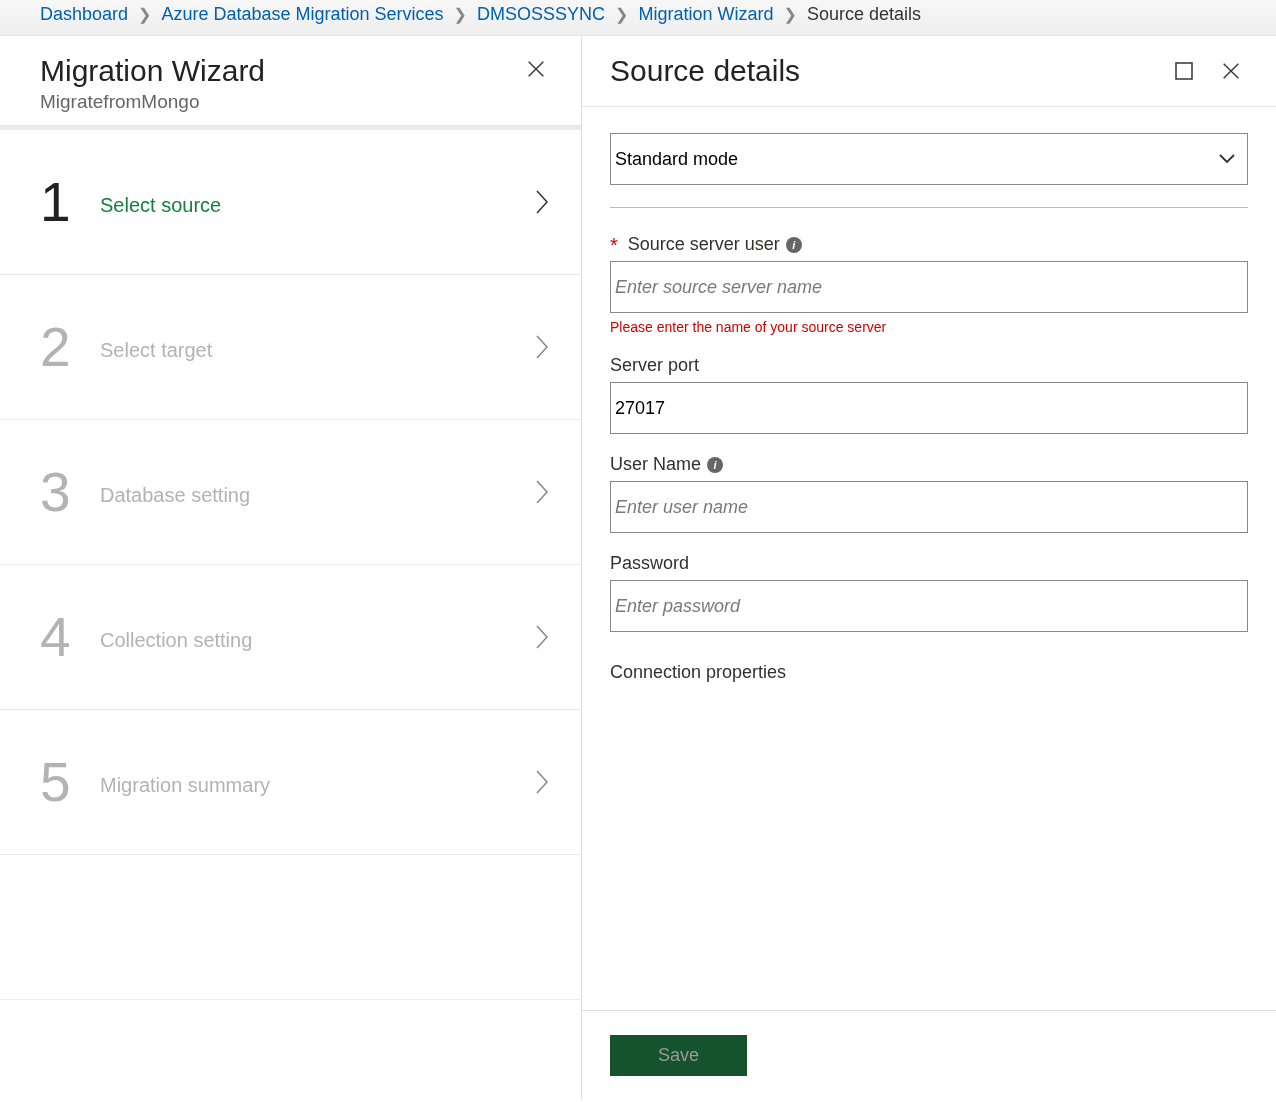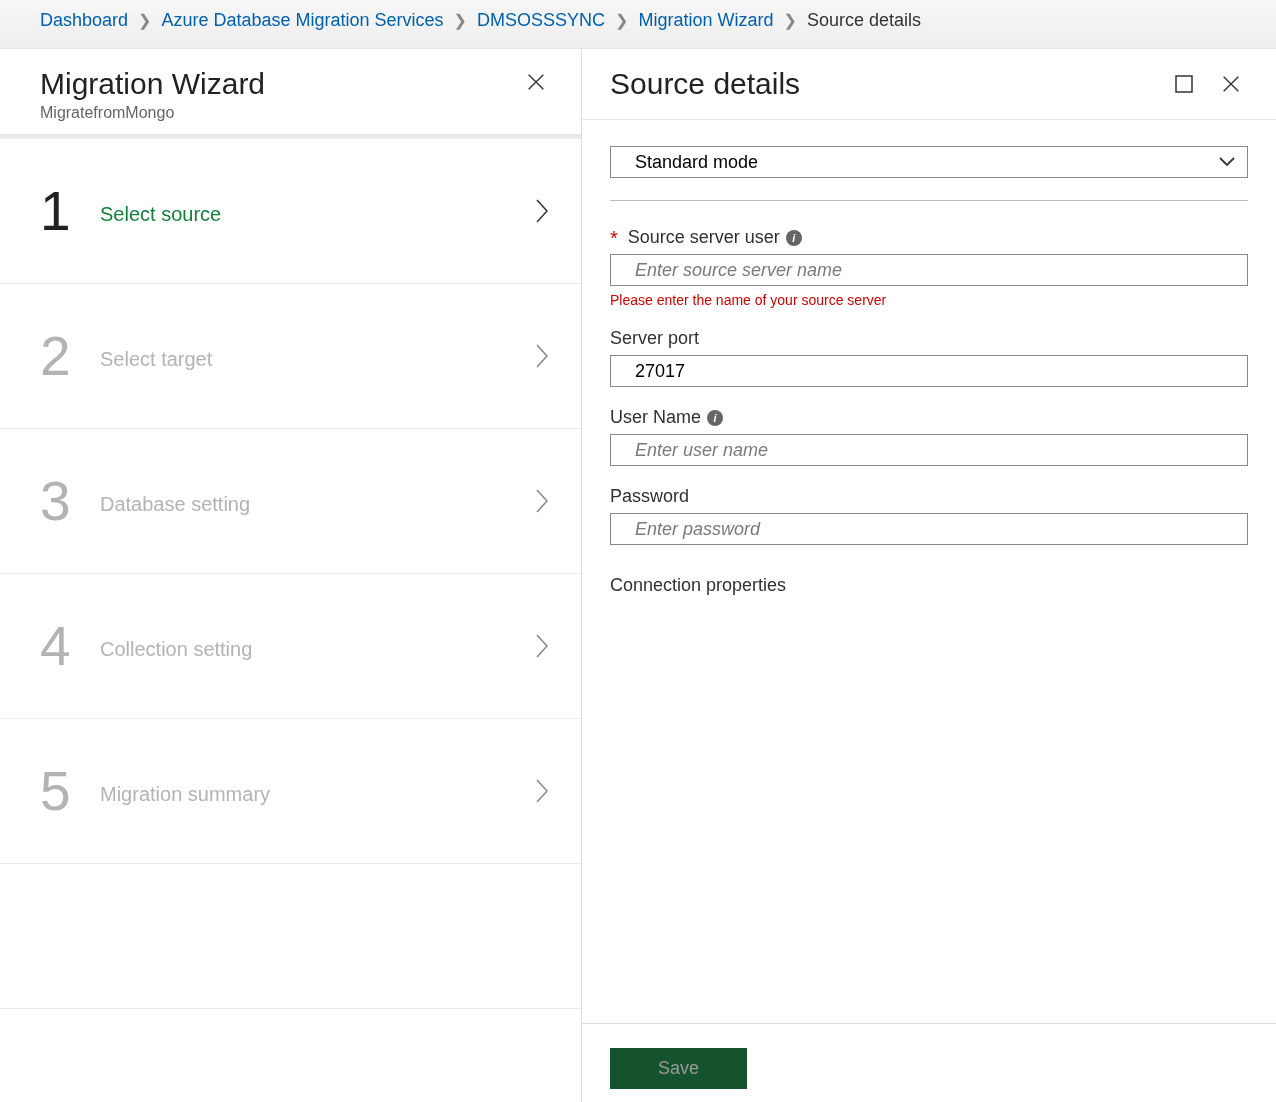--- a/index.html
+++ b/index.html
@@ -18,21 +18,21 @@
   }
 
   
   .breadcrumb {
     display: flex;
     align-items: center;
     padding: 8px 40px 15px 40px;
     font-size: 18px;
     background: linear-gradient(#f7f7f7,#eeeeee);
     border-bottom: 1px solid #e5e5e5;
-    height: 49px;
+    height: 36px;
     white-space: nowrap;
     overflow: hidden;
   }
   .breadcrumb a { color: #0060b0; text-decoration: none; }
   .breadcrumb .sep { color: #888; margin: 0 10px; font-size: 16px; }
   .breadcrumb .current { color: #333; }
 
   
   .panes {
     display: flex;
@@ -61,21 +61,21 @@
     align-items: flex-start;
     justify-content: space-between;
   }
   .pane-header h1 {
     font-weight: 400;
     font-size: 30px;
     color: #222;
     line-height: 1.1;
   }
   .pane-header .sub {
-    font-size: 16px;
+    font-size: 19px;
     color: #666;
     margin-top: 4px;
   }
   .icon-btn {
     background: none;
     border: none;
     cursor: pointer;
     color: #333;
     padding: 4px;
     line-height: 1;
@@ -149,23 +149,23 @@
     border-radius: 50%;
     background: #666;
     color: #fff;
     font-size: 11px;
     font-weight: bold;
     font-style: italic;
     cursor: help;
   }
   select, input[type="text"], input[type="password"] {
     width: 100%;
-    height: 32px;
+    height: 52px;
     font-size: 18px;
-    padding: 0 24px;
+    padding: 0 4px;
     border: 1px solid #8a8886;
     background: #fff;
     font-family: inherit;
   }
   select {
     appearance: none;
     -webkit-appearance: none;
     background-image: none;
     padding-right: 40px;
   }

